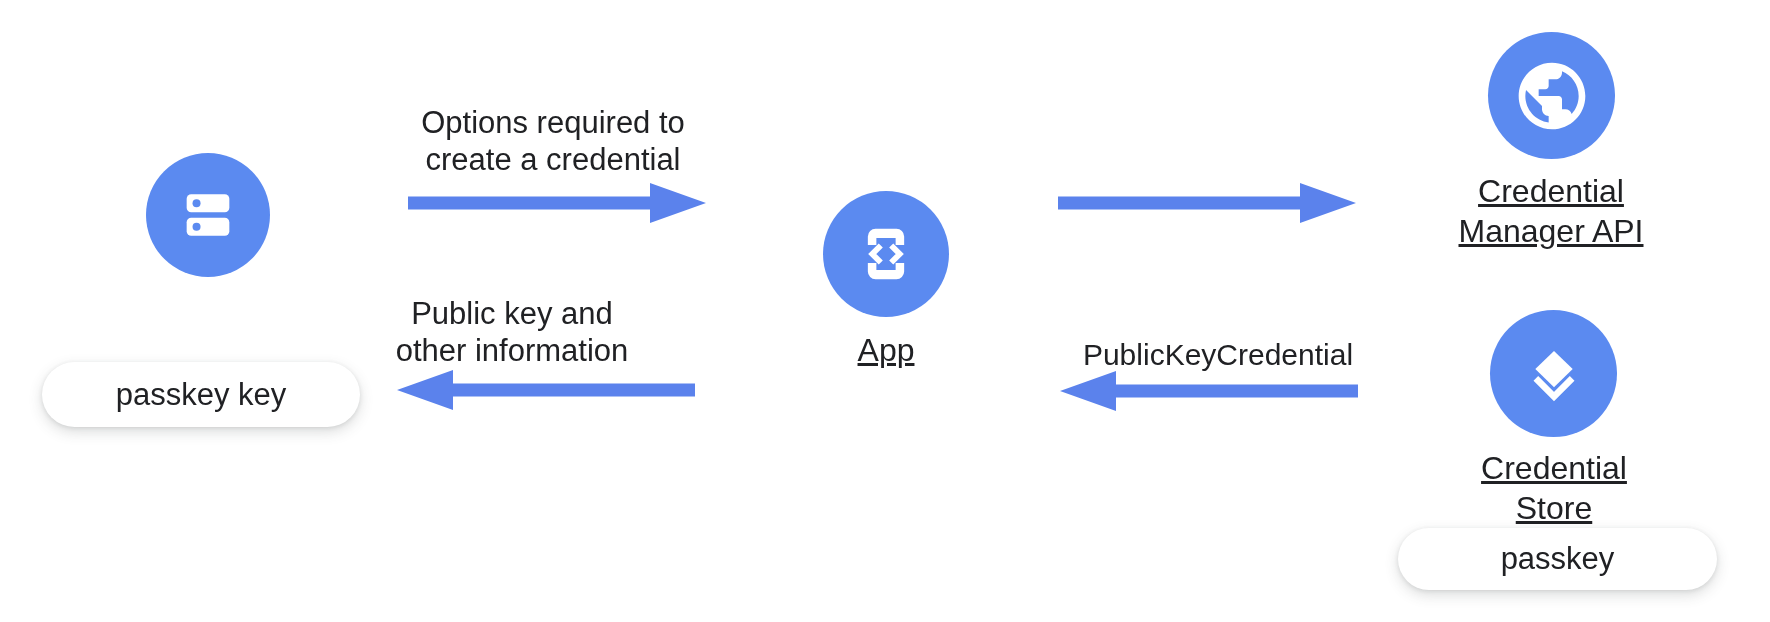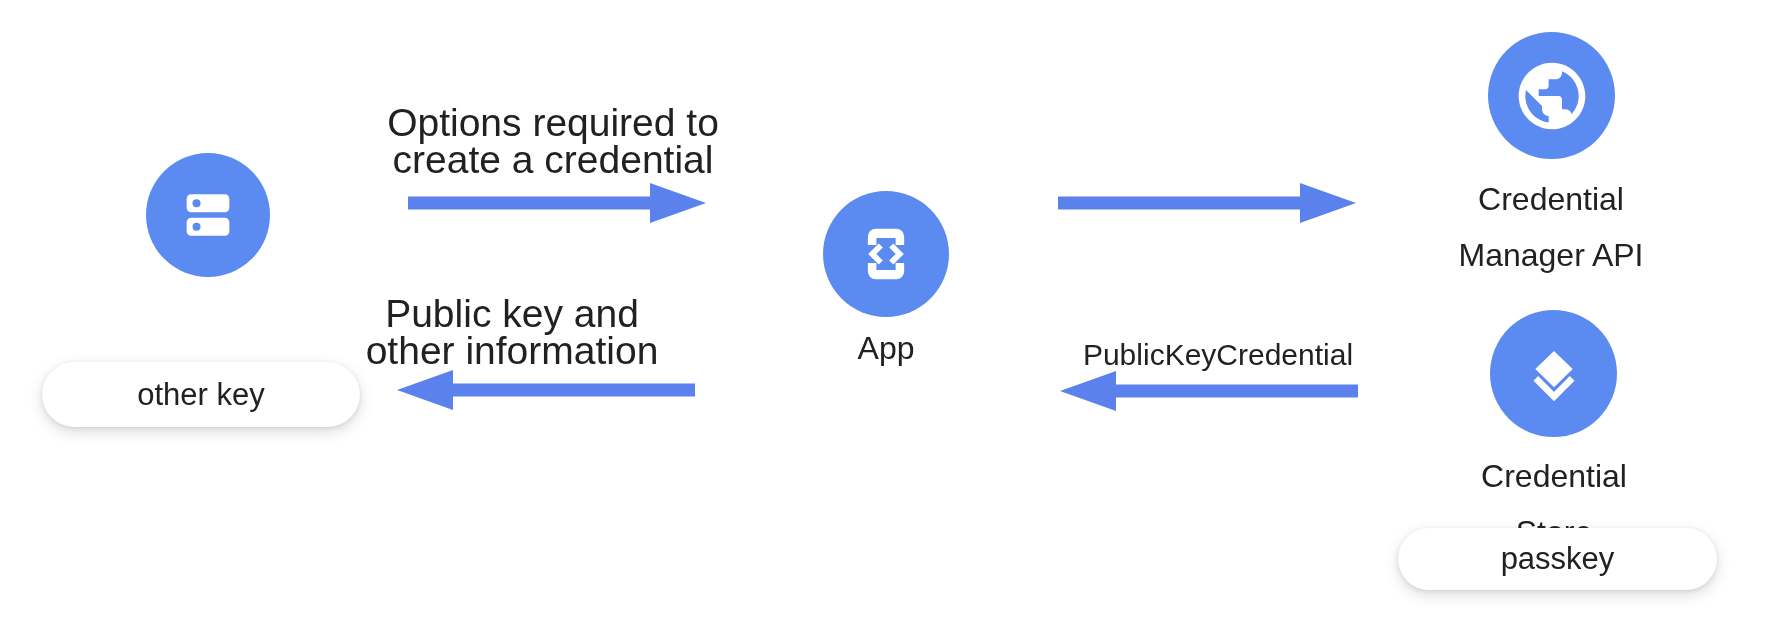--- a/index.html
+++ b/index.html
@@ -22,29 +22,30 @@
     border-radius:50%;
     background:var(--node_blue);
     display:flex;align-items:center;justify-content:center;
   }
   .nlabel{
     position:absolute;
     transform:translateX(-50%);
     text-align:center;
     white-space:pre-line;
     font-size:32px;
-    line-height:56px;
+    line-height:40px;
     color:var(--text);
+    text-decoration:underline;
   }
   .alabel{
     position:absolute;
     transform:translateX(-50%);
     text-align:center;
     white-space:pre-line;
-    font-size:39px;
+    font-size:31px;
     line-height:37px;
     color:var(--text);
   }
   .alabel.mono{
     font-family:Liberation Sans, sans-serif;
     font-size:30px;
   }
   .pill{
     position:absolute;
     background:var(--pill_bg);
@@ -64,21 +65,21 @@
 
   <div class="circle" style="left:146px;top:153px;width:124px;height:124px">
     <svg viewBox="0 0 24 24" width="64" height="64">
       <rect x="4" y="4.2" width="16" height="6.8" rx="1.7" fill="#ffffff"></rect>
       <rect x="4" y="13" width="16" height="6.8" rx="1.7" fill="#ffffff"></rect>
       <circle cx="7.7" cy="7.6" r="1.5" fill="var(--node_blue)"></circle>
       <circle cx="7.7" cy="16.4" r="1.5" fill="var(--node_blue)"></circle>
     </svg>
   </div>
   <div class="pill" style="left:42px;top:362px;width:318px;height:65px">
-    <span>other key</span>
+    <span>passkey key</span>
   </div>
 
   <div class="alabel" style="left:553px;top:104px">Options required to
 create a credential</div>
   <svg class="arrow" style="left:408px;top:181px" width="298" height="44">
     <polygon points="0,15.5 242,15.5 242,2 298,22 242,42 242,28.5 0,28.5"></polygon>
   </svg>
 
   <div class="alabel" style="left:512px;top:295px">Public key and
 other information</div>
@@ -87,21 +88,21 @@
   </svg>
 
   <div class="circle" style="left:823px;top:191px;width:126px;height:126px">
     <svg viewBox="0 0 24 24" width="66" height="66">
       <path fill="#ffffff" d="M8.2,2.8 h7.6 a2.8,2.8 0 0 1 2.8,2.8 v3.1 h-3.1 v-2.5 h-7 v2.5 h-3.1 v-3.1 a2.8,2.8 0 0 1 2.8,-2.8 z"></path>
       <path fill="#ffffff" d="M5.4,15.3 h3.1 v2.5 h7 v-2.5 h3.1 v3.1 a2.8,2.8 0 0 1 -2.8,2.8 h-7.6 a2.8,2.8 0 0 1 -2.8,-2.8 z"></path>
       <path fill="none" stroke="#ffffff" stroke-width="2.1" d="M10.1,8.9 L7,12 L10.1,15.1"></path>
       <path fill="none" stroke="#ffffff" stroke-width="2.1" d="M13.9,8.9 L17,12 L13.9,15.1"></path>
     </svg>
   </div>
-  <div class="nlabel" style="left:886px;top:320px">App</div>
+  <div class="nlabel" style="left:886px;top:330px">App</div>
 
   <svg class="arrow" style="left:1058px;top:181px" width="298" height="44">
     <polygon points="0,15.5 242,15.5 242,2 298,22 242,42 242,28.5 0,28.5"></polygon>
   </svg>
 
   <div class="alabel mono" style="left:1218px;top:336px">PublicKeyCredential</div>
   <svg class="arrow" style="left:1060px;top:369px" width="298" height="44">
     <polygon points="298,15.5 56,15.5 56,2 0,22 56,42 56,28.5 298,28.5"></polygon>
   </svg>
 

